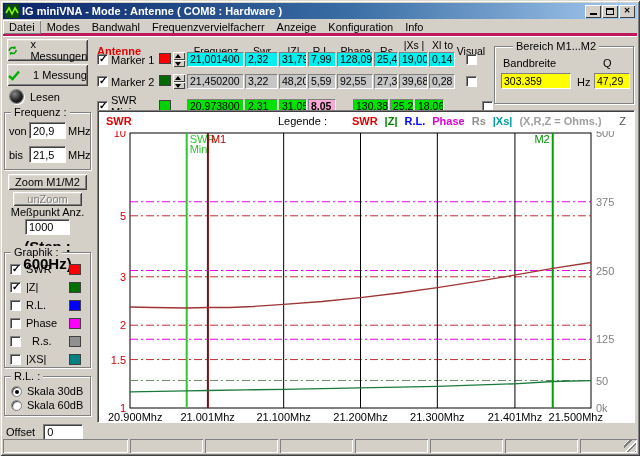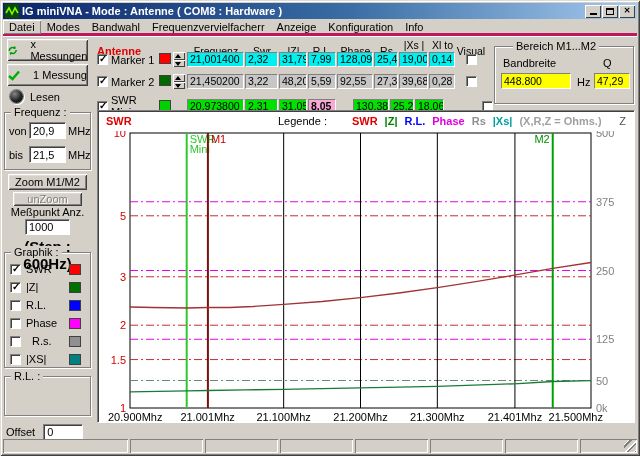--- a/index.html
+++ b/index.html
@@ -178,20 +178,32 @@
         <div style="display: flex; align-items: center; gap: 5px; height: 18px;">
           <span class="cb"></span>
           <span>|XS|</span>
           <span class="swatch" style="background: rgb(0, 128, 128); margin-left: auto; margin-right: 4px;"></span>
         </div>
       </div>
   </div>
 
   <div class="groupbox" style="left:4px;top:376px;width:87px;height:40px;">
     <span class="gb-label">R.L. :</span>
+    <div id="rl-options" style="position:absolute;left:6px;top:7px;right:2px;">
+        <div style="display: flex; align-items: center; gap: 5px; height: 14px;">
+          <span class="radio">
+            <span class="dot"></span>
+          </span>
+          <span>Skala 30dB</span>
+        </div>
+        <div style="display: flex; align-items: center; gap: 5px; height: 14px;">
+          <span class="radio"></span>
+          <span>Skala 60dB</span>
+        </div>
+      </div>
   </div>
 
   <div class="abs" style="left:6px;top:424px;display:flex;align-items:center;gap:8px;">
     <span>Offset</span>
     <input class="txt" style="width: 40px; height: 16px;" value="0">
   </div>
 
   <div class="abs" id="marker-table" style="left:97px;top:38px;width:395px;height:70px;">
       <div class="mk-row" style="top: 1px;">
         <span style="width: 62px; color: rgb(224, 0, 0); font-weight: bold; flex: 0 0 auto;">Antenne</span>
@@ -282,21 +294,21 @@
         <span class="visual-cb">
           <span class="cb"></span>
         </span>
       </div>
     </div>
 
   <div class="groupbox" style="left:494px;top:46px;width:140px;height:58px;">
     <span class="gb-label" style="left:18px;">Bereich M1...M2</span>
     <span class="abs" style="left:8px;top:10px;">Bandbreite</span>
     <span class="abs" style="left:108px;top:10px;">Q</span>
-    <div class="field abs" style="left:6px;top:26px;width:70px;height:16px;background:#FFFF00;line-height:14px;">448.800</div>
+    <div class="field abs" style="left:6px;top:26px;width:70px;height:16px;background:#FFFF00;line-height:14px;">303.359</div>
     <span class="abs" style="left:82px;top:29px;">Hz</span>
     <div class="field abs" style="left:99px;top:26px;width:36px;height:16px;background:#FFFF00;line-height:14px;">47,29</div>
   </div>
 
   <div id="chart-panel">
     <div id="chart-header">
       <span class="lt" style="color:#E00000;">SWR</span>
       <span id="legend-row">
           <span style="margin-right: 18px;">Legende :</span>
           <span style="color: rgb(224, 0, 0); font-weight: bold;">SWR</span>

